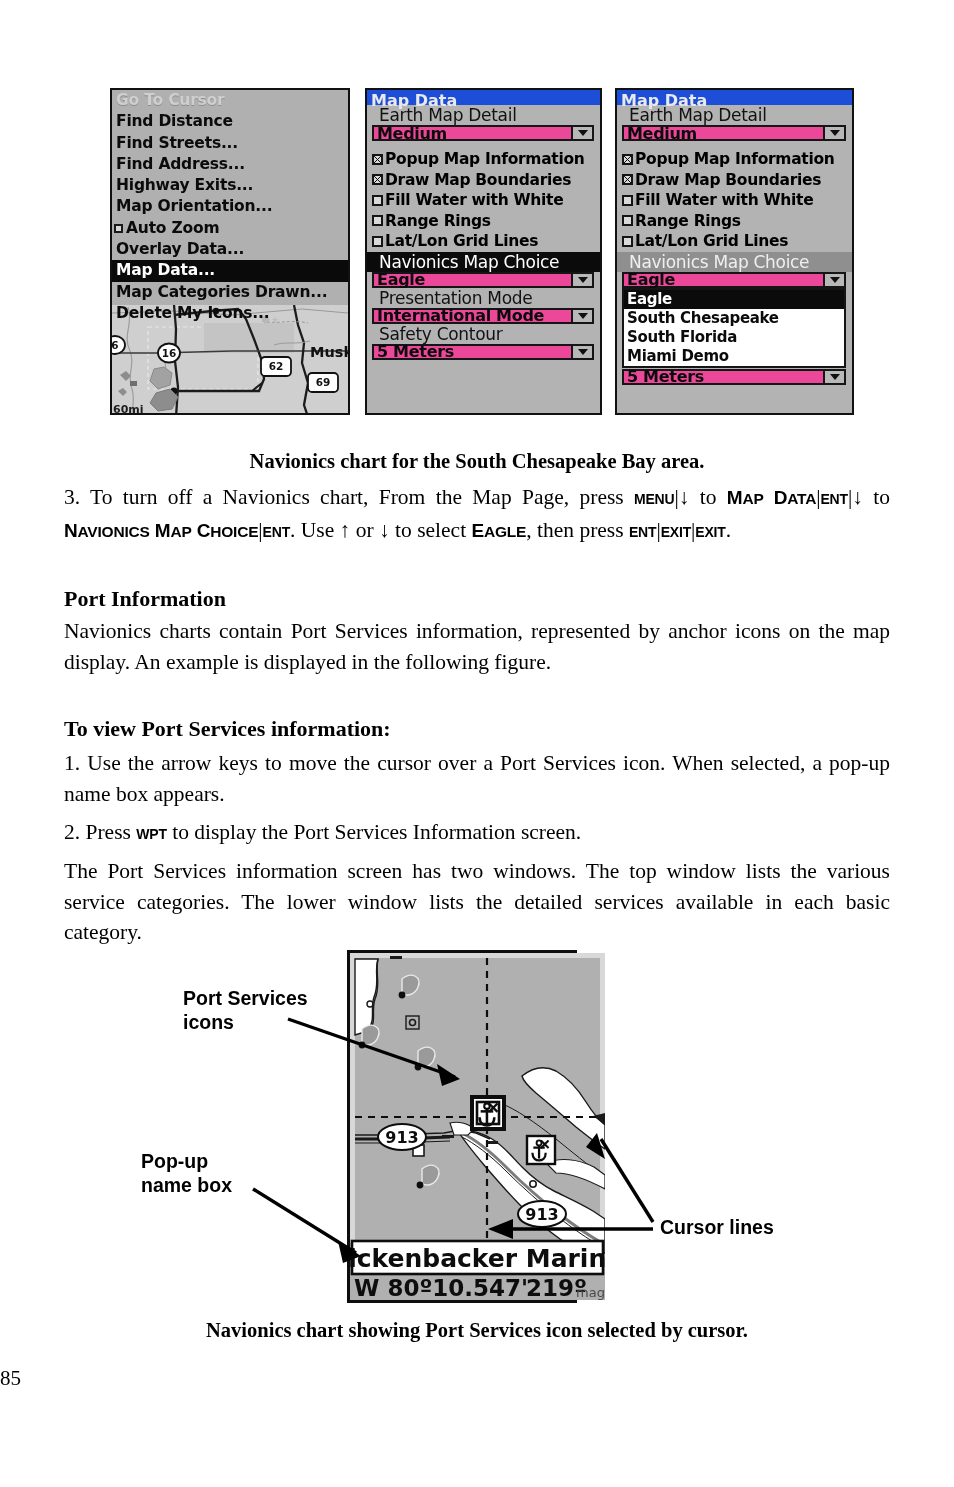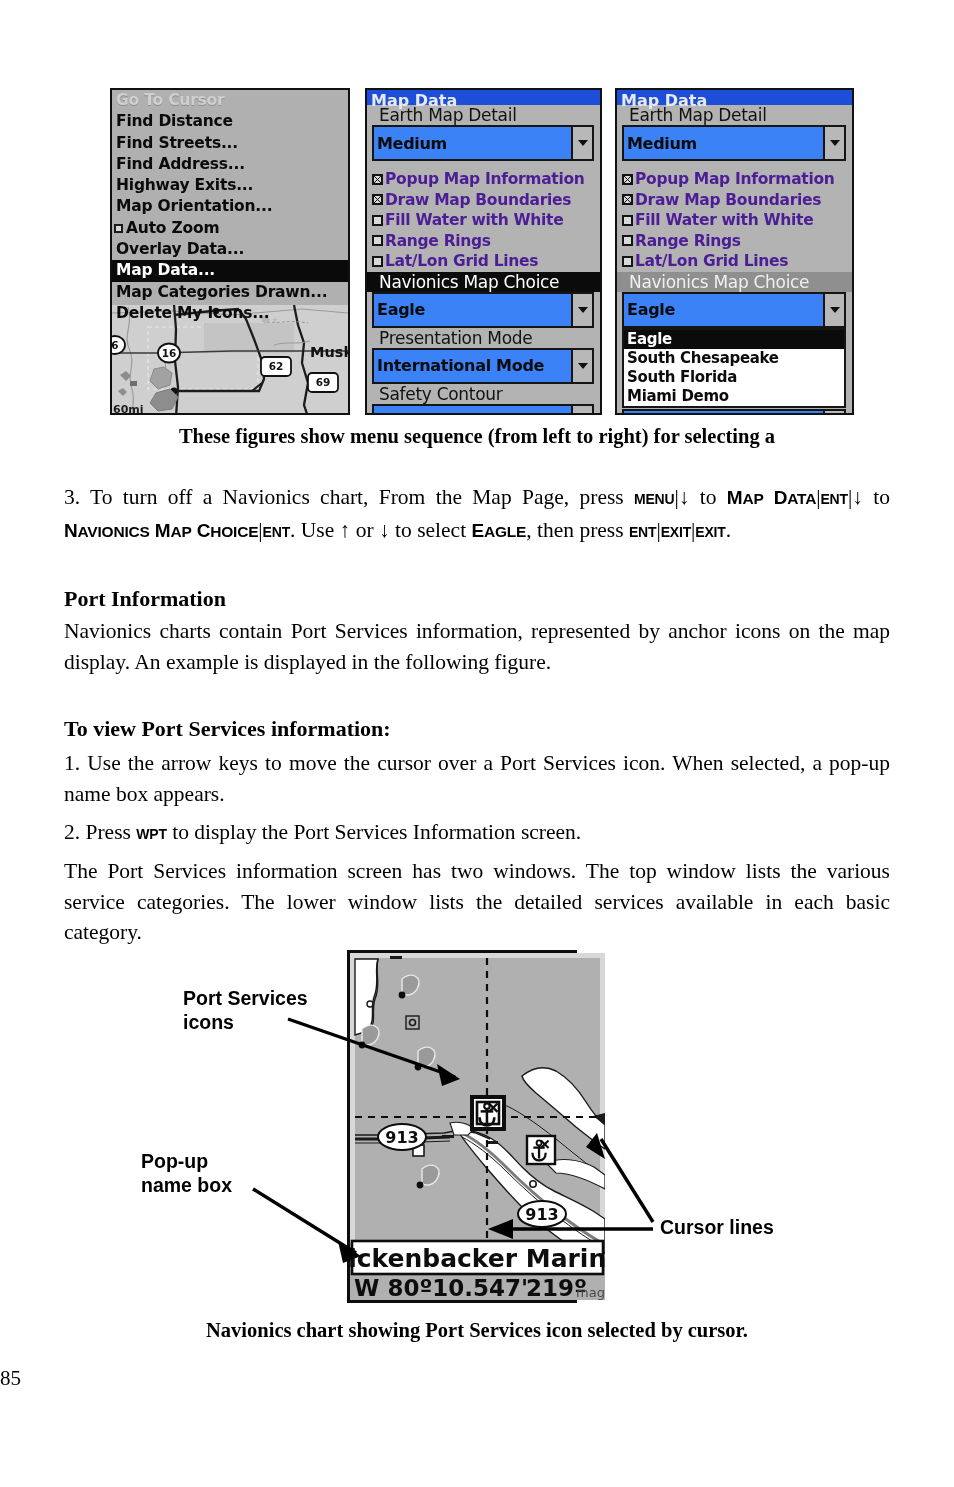--- a/index.html
+++ b/index.html
@@ -26,29 +26,29 @@
               background:#d7d7d7;margin-right:3px;box-sizing:border-box;}
   .p1map{position:absolute;left:0;right:0;top:215px;bottom:0;background:#cfcfcf;overflow:hidden;}
 
   
   .mdtitle{height:15px;background:#1d4ed8;color:#e9e9e9;font-size:16px;font-weight:bold;
            padding:1px 0 0 4px;box-sizing:border-box;letter-spacing:0px;}
   .lbl{font-size:17px;font-weight:normal;color:#121212;padding-left:12px;line-height:20px;
        white-space:nowrap;letter-spacing:-0.3px;}
   .lbl.invert{background:#0b0b0b;color:#fff;}
   .lbl.invert.gray{background:#8f8f8f;color:#efefef;}
-  .combo{margin:0 6px 0 5px;height:36px;background:#3b82f6;border:2px solid #151515;
+  .combo{margin:0 6px 0 5px;height:16px;background:#ec4899;border:2px solid #151515;
          box-sizing:border-box;display:flex;align-items:center;position:relative;}
   .combo span.val{font-size:16px;font-weight:bold;padding-left:3px;color:#0b0b0b;
                   white-space:nowrap;letter-spacing:-0.3px;}
   .combo .arrowbtn{position:absolute;right:0;top:0;bottom:0;width:19px;background:#b8b8b8;
                    border-left:2px solid #151515;display:flex;align-items:center;justify-content:center;}
   .tri{width:0;height:0;border-left:5px solid transparent;border-right:5px solid transparent;
        border-top:6px solid #101010;}
-  .chk{font-size:15.5px;font-weight:bold;color:#4c1d95;line-height:20.5px;height:20.5px;
+  .chk{font-size:15.5px;font-weight:bold;color:#000000;line-height:20.5px;height:20.5px;
        padding-left:5px;display:flex;align-items:center;white-space:nowrap;letter-spacing:-0.3px;}
   .chk i{display:inline-block;width:11px;height:11px;border:2px solid #151515;background:#d9d9d9;
          margin-right:2px;box-sizing:border-box;position:relative;flex:0 0 auto;}
   .chk i.on::before{content:"";position:absolute;left:0;right:0;top:0;bottom:0;
         background:
           linear-gradient(to bottom right,transparent 44%,#111 44%,#111 56%,transparent 56%),
           linear-gradient(to bottom left,transparent 44%,#111 44%,#111 56%,transparent 56%);}
   .spacer{height:8px;}
 
   
@@ -273,21 +273,22 @@
     <div class="combo" style="margin-top:1px;">
       <span class="val">5 Meters</span>
       <span class="arrowbtn">
           <i class="tri"></i>
         </span>
     </div>
   </div>
 </div>
 
 <div class="cap" style="top:424px;">
-  <span>These figures show menu sequence (from left to right) for selecting a</span><br>
+  <br>
+  <span>Navionics chart for the South Chesapeake Bay area.</span>
 </div>
 
 <div class="para" style="top:482px;">
   <span>3. To turn off a Navionics chart, From the Map Page, press </span><span class="kb">MENU</span><span class="bar">|</span>↓<span> to </span><span class="sc">M<span class="s">AP</span> D<span class="s">ATA</span></span><span class="bar">|</span><span class="kb">ENT</span><span class="bar">|</span>↓<span> to </span><span class="sc">N<span class="s">AVIONICS</span> M<span class="s">AP</span> C<span class="s">HOICE</span></span><span class="bar">|</span><span class="kb">ENT</span><span>. Use ↑ or ↓ to select </span><span class="sc">E<span class="s">AGLE</span></span><span>, then press </span><span class="kb">ENT</span><span class="bar">|</span><span class="kb">EXIT</span><span class="bar">|</span><span class="kb">EXIT</span><span>.</span>
 </div>
 
 <div class="h3" style="top:586px;">Port Information</div>
 <div class="para" style="top:616px;">Navionics charts contain Port Services information, represented by anchor icons on the map display. An example is displayed in the following figure.</div>
 
 <div class="h3" style="top:716px;">To view Port Services information:</div>

